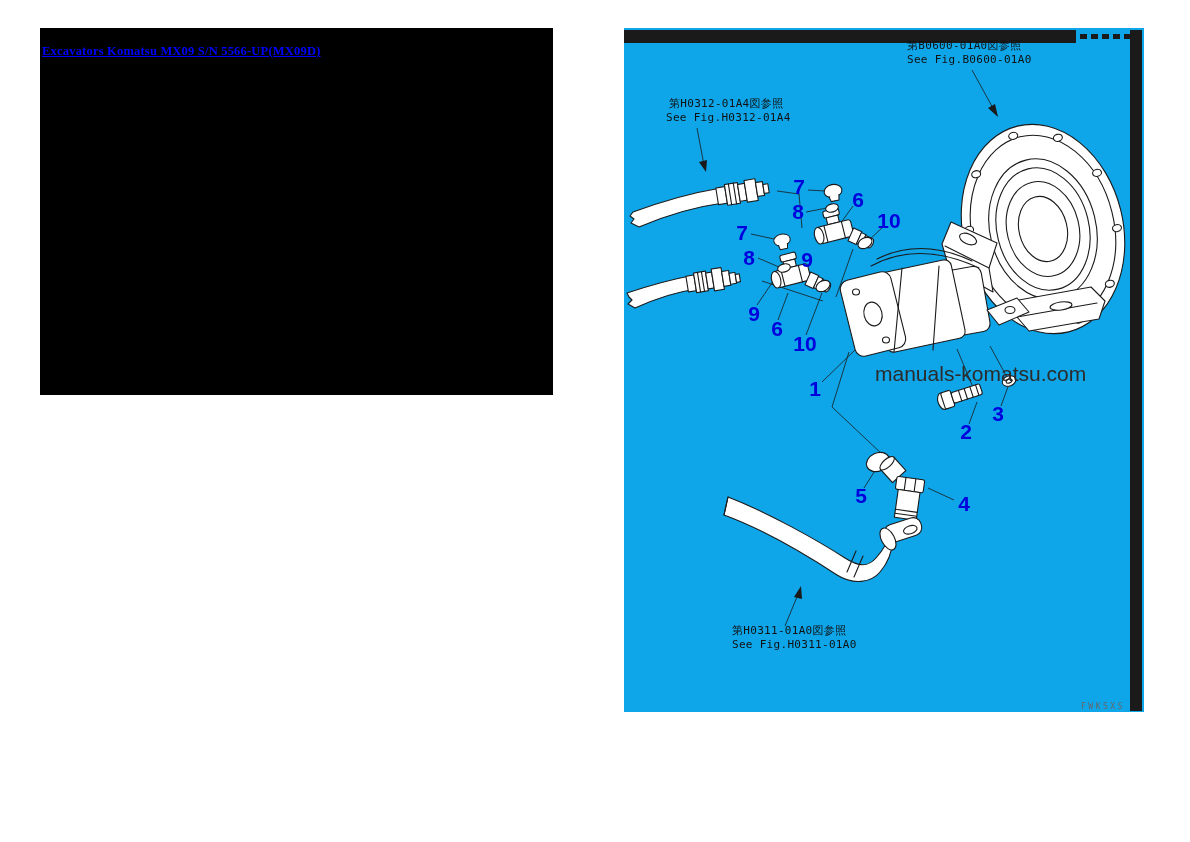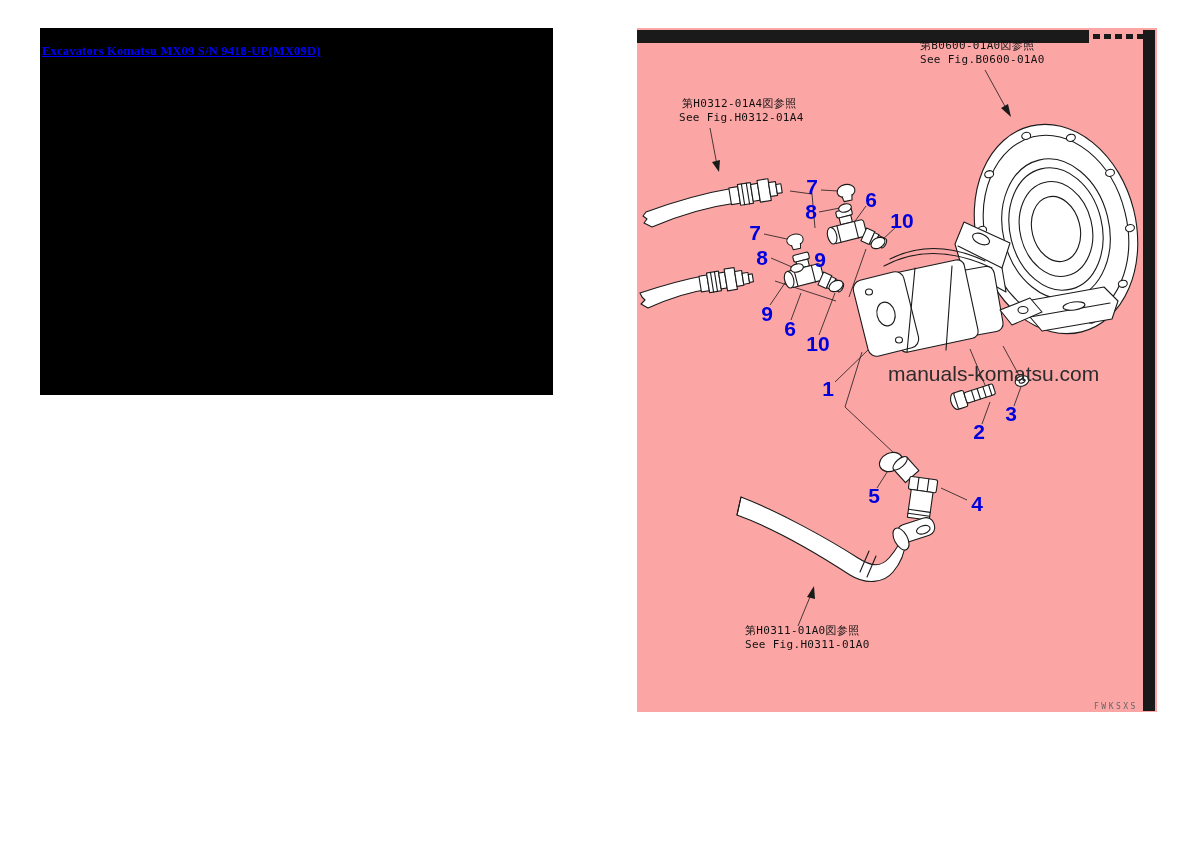--- a/index.html
+++ b/index.html
@@ -11,22 +11,22 @@
   #stage{position:relative;width:1190px;height:842px;background:#ffffff;
          font-family:"Liberation Sans",sans-serif;}
   
   .left-panel{position:absolute;left:40px;top:28px;width:513px;height:367px;
               background:var(--panel-bg,#000);}
   .model-link{position:absolute;left:2px;top:16px;display:inline-block;
               font-family:"Liberation Serif",serif;font-weight:bold;
               font-size:12.5px;color:var(--link,#00f);text-decoration:underline;
               letter-spacing:0.2px;cursor:pointer;}
   
-  .diagram-page{position:absolute;left:637px;top:28px;width:520px;height:684px;
-                background:#fca5a5;}
+  .diagram-page{position:absolute;left:624px;top:28px;width:520px;height:684px;
+                background:#0ea5e9;}
   svg{position:absolute;left:0;top:0;}
   svg .lineart{stroke:var(--ink,#1a1a1a);stroke-width:1.1;fill:none;
                stroke-linejoin:round;stroke-linecap:round;}
   svg .filled{fill:#ffffff;}
   svg .thin{stroke:var(--ink,#1a1a1a);stroke-width:0.8;fill:none;}
   svg .solid{fill:var(--ink,#1a1a1a);stroke:none;}
   .ref-label{font-family:"DejaVu Sans Mono",monospace;font-size:11px;
              fill:#111111;letter-spacing:0.3px;}
   .callout-num{font-family:"Liberation Sans",sans-serif;font-weight:bold;
                font-size:21px;fill:var(--callout,#0000dd);text-anchor:middle;}
@@ -34,21 +34,21 @@
                   fill:var(--watermark,#2b2b2b);}
   .page-code{font-family:"DejaVu Sans Mono",monospace;font-size:8px;
              fill:#666666;letter-spacing:2.5px;}
 </style>
 </head>
 <body>
 
 <div id="stage">
 
   <div class="left-panel">
-    <a class="model-link">Excavators Komatsu MX09 S/N 9418-UP(MX09D)</a>
+    <a class="model-link">Excavators Komatsu MX09 S/N 5566-UP(MX09D)</a>
   </div>
 
   <div class="diagram-page">
     <svg width="520" height="684" viewBox="637 28 520 684">
 
       <g>
         <rect class="solid" x="637" y="30" width="452" height="13"></rect>
         <g>
           <rect class="solid" x="1093" y="34" width="7" height="5"></rect>
           <rect class="solid" x="1104" y="34" width="7" height="5"></rect>

